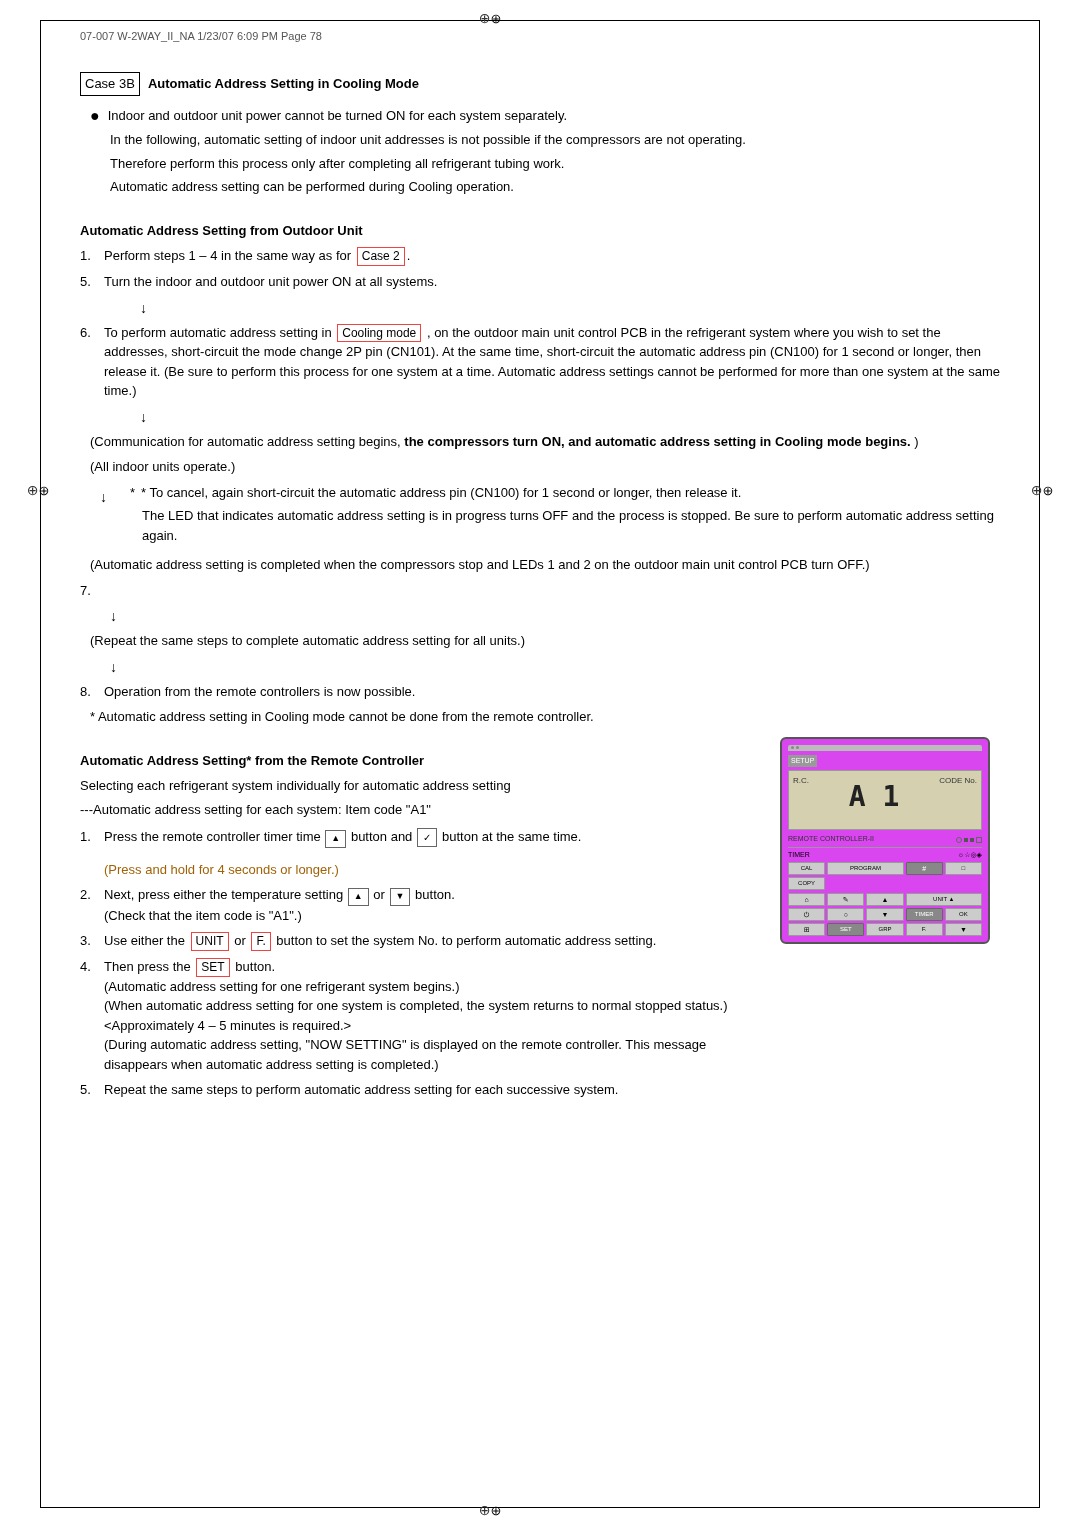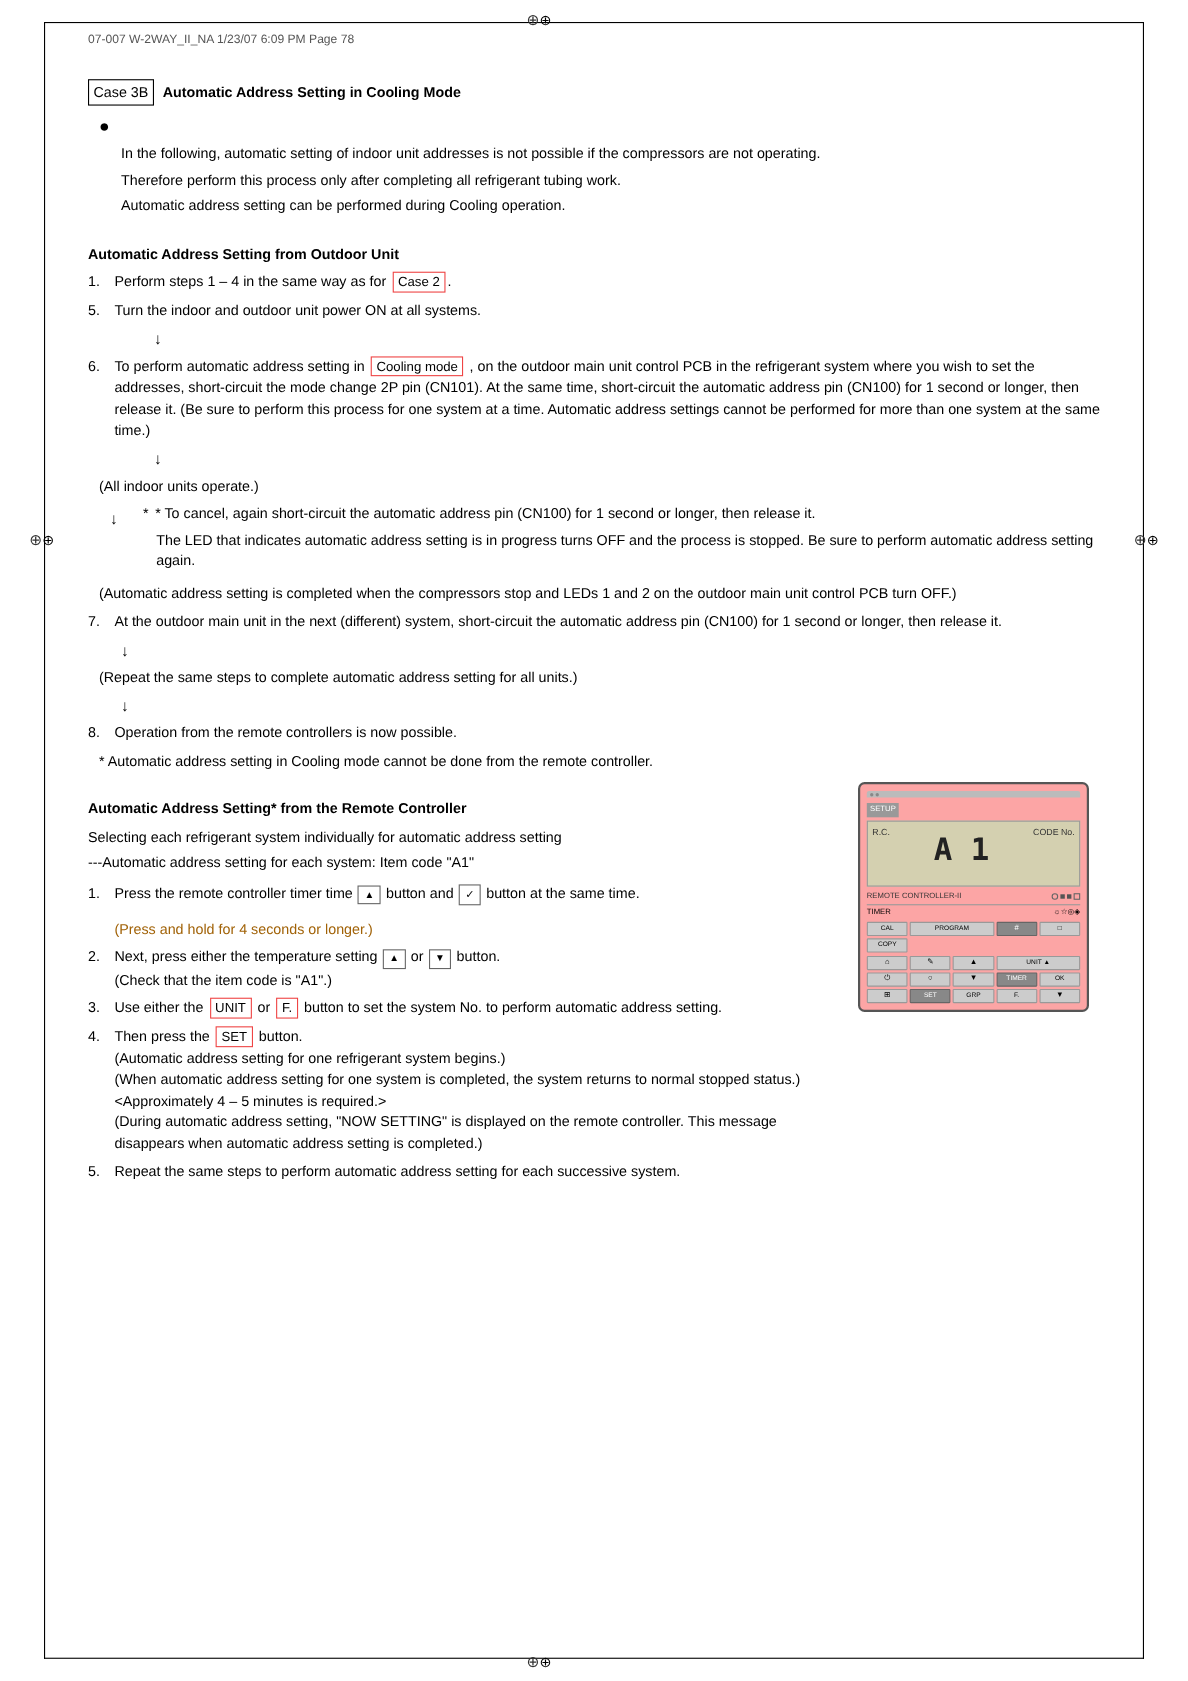--- a/index.html
+++ b/index.html
@@ -174,21 +174,21 @@
     .content-right {
       width: 220px;
       flex-shrink: 0;
     }
 
     
     .remote-controller {
       border: 2px solid #555;
       border-radius: 6px;
       width: 210px;
-      background: #fca5a5;
+      background: #d946ef;
       padding: 6px;
       font-size: 9px;
     }
 
     .rc-display {
       background: #d4d0b0;
       border: 1px solid #999;
       height: 60px;
       margin-bottom: 4px;
       padding: 4px;
@@ -260,20 +260,21 @@
 
   <div class="main-content">
 
     <div style="margin-bottom: 10px; display:flex; align-items: baseline; gap: 4px;">
       <span class="case-box">Case 3B</span>
       <span class="bold-inline">Automatic Address Setting in Cooling Mode</span>
     </div>
 
     <div class="bullet-item">
       <span class="bullet-dot">●</span>
+      <span>Indoor and outdoor unit power cannot be turned ON for each system separately.</span>
     </div>
     <div class="indent-text">In the following, automatic setting of indoor unit addresses is not possible if the compressors are not operating.</div>
     <div class="indent-text">Therefore perform this process only after completing all refrigerant tubing work.</div>
     <div class="indent-text" style="margin-bottom:24px;">Automatic address setting can be performed during Cooling operation.</div>
 
     <div class="bold-title">Automatic Address Setting from Outdoor Unit</div>
 
     <div class="numbered-item">
       <span class="num-label">1.</span>
       <span>
@@ -293,38 +294,42 @@
       <span class="num-label">6.</span>
       <span>
         <span>To perform automatic address setting in</span>
         <span class="inline-box">Cooling mode</span>
         <span>, on the outdoor main unit control PCB in the refrigerant system where you wish to set the addresses, short-circuit the mode change 2P pin (CN101). At the same time, short-circuit the automatic address pin (CN100) for 1 second or longer, then release it. (Be sure to perform this process for one system at a time. Automatic address settings cannot be performed for more than one system at the same time.)</span>
       </span>
     </div>
 
     <div class="arrow-down">↓</div>
 
+    <div class="paren-text">
+      <span>(Communication for automatic address setting begins,</span>
+      <span class="bold-inline">the compressors turn ON, and automatic address setting in Cooling mode begins.</span>
+      <span>)</span>
+    </div>
     <div class="paren-text">(All indoor units operate.)</div>
 
     <div style="display:flex; gap:10px; margin-left: 20px; margin-bottom: 6px;">
       <div style="min-width:20px; font-size:14px; margin-top:4px;">↓</div>
       <div>
         <div class="star-item" style="margin-left:0;">
           <span>*</span>
           <span>* To cancel, again short-circuit the automatic address pin (CN100) for 1 second or longer, then release it.</span>
         </div>
         <div style="margin-left: 12px; line-height:1.5; margin-bottom:4px;">The LED that indicates automatic address setting is in progress turns OFF and the process is stopped. Be sure to perform automatic address setting again.</div>
       </div>
     </div>
 
     <div class="paren-text">(Automatic address setting is completed when the compressors stop and LEDs 1 and 2 on the outdoor main unit control PCB turn OFF.)</div>
 
     <div class="numbered-item">
       <span class="num-label">7.</span>
-      <span>At the outdoor main unit in the next (different) system, short-circuit the automatic address pin (CN100) for 1 second or longer, then release it.</span>
     </div>
 
     <div class="arrow-down2">↓</div>
     <div class="paren-text">(Repeat the same steps to complete automatic address setting for all units.)</div>
     <div class="arrow-down2">↓</div>
 
     <div class="numbered-item">
       <span class="num-label">8.</span>
       <span>Operation from the remote controllers is now possible.</span>
     </div>

